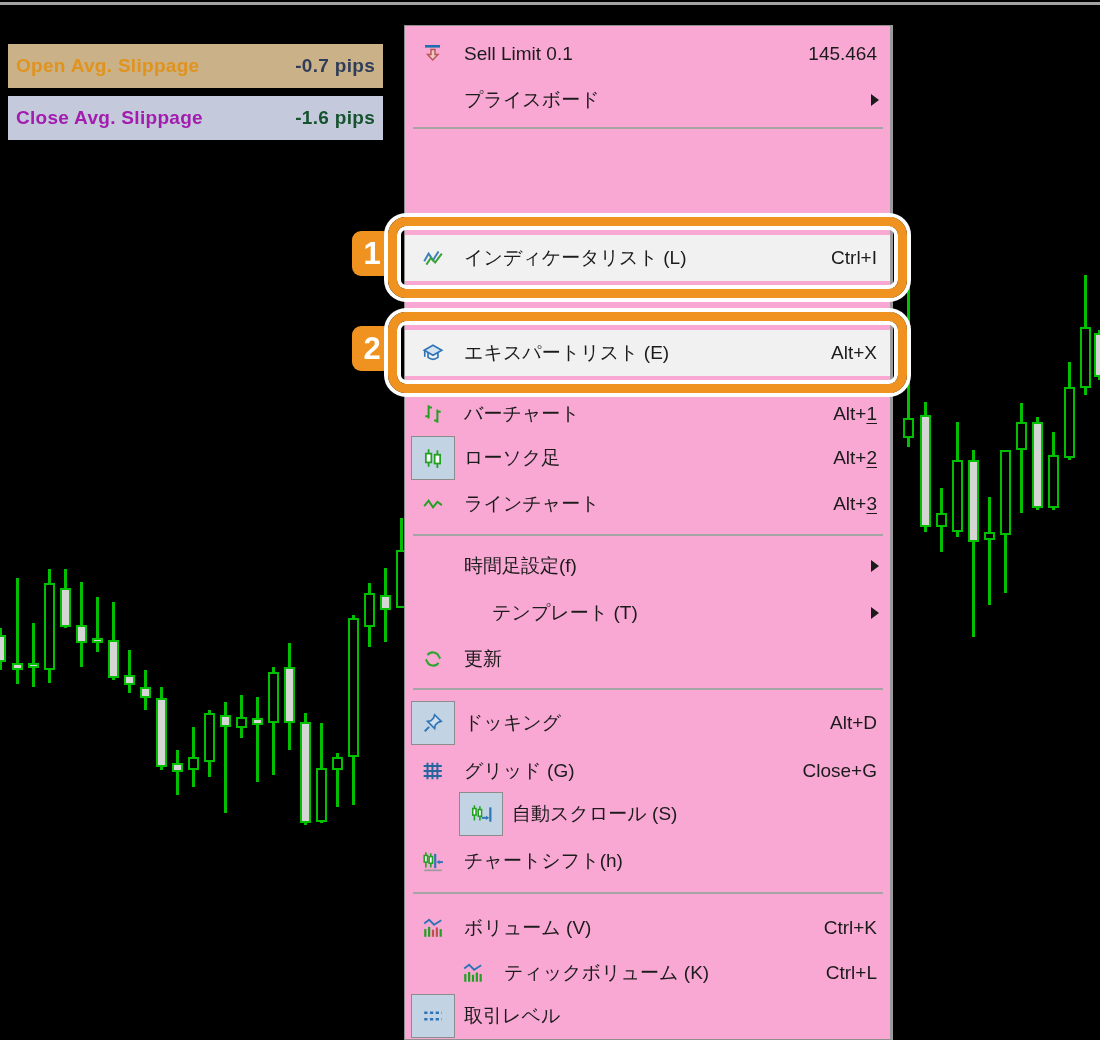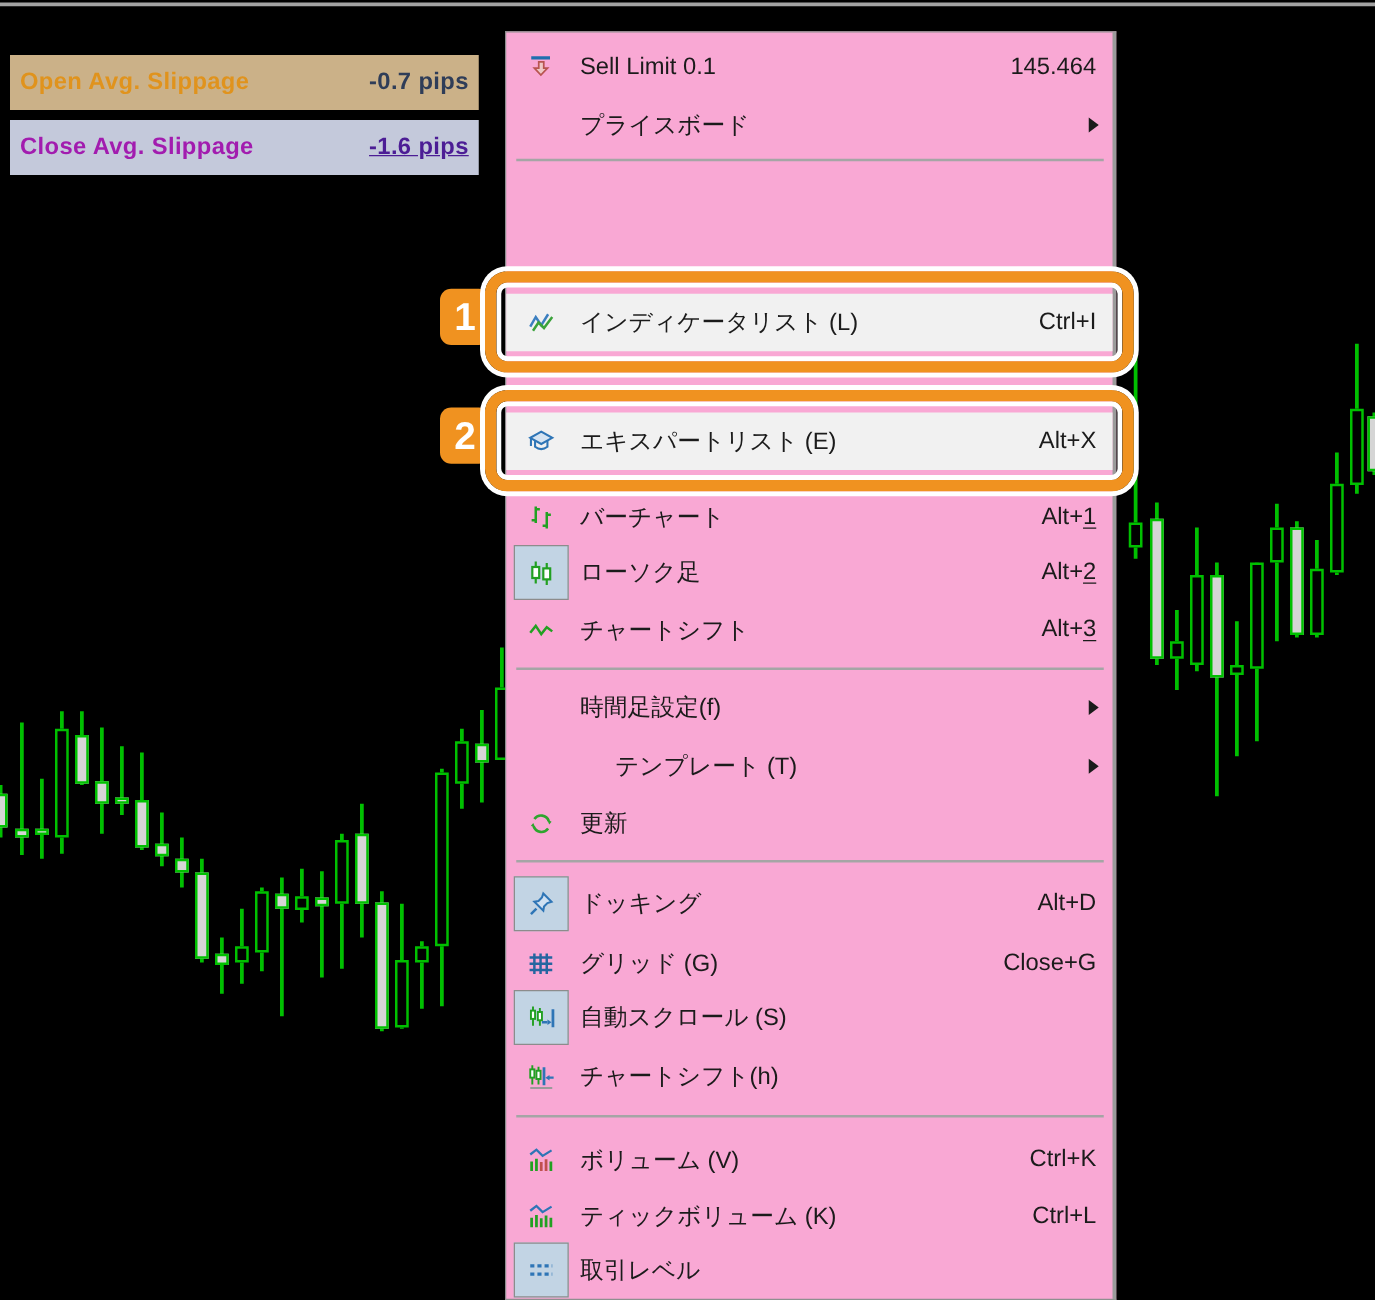--- a/index.html
+++ b/index.html
@@ -125,21 +125,21 @@
       <div class="wick" style="left: 1098px; top: 330px; height: 50px; background: rgb(0, 192, 0);"></div>
       <div class="body" style="left: 1094px; top: 333px; height: 44px; border-color: rgb(0, 192, 0); background: rgb(213, 213, 213);"></div>
     </div>
 
   <div class="slip-label" id="slip-open" style="top: 44px; background: rgb(203, 177, 136);">
     <span style="color: rgb(224, 147, 29);">Open Avg. Slippage</span>
     <span style="color: rgb(47, 61, 88);">-0.7 pips</span>
   </div>
   <div class="slip-label" id="slip-close" style="top: 96px; background: rgb(196, 201, 219);">
     <span style="color: #a21caf;">Close Avg. Slippage</span>
-    <span style="color: #4c1d95; text-decoration: underline;">-1.6 pips</span>
+    <span style="color: #14532d;">-1.6 pips</span>
   </div>
 
   <div id="menu">
       <div class="menu-row" style="top: 5px;">
         <span class="icon-slot">
           <svg width="24" height="24" viewBox="0 0 24 24">
             <rect x="4" y="3" width="15" height="2.6" fill="#1f6fae"></rect>
             <path d="M10 7.5 h4 v5 h3 L11.7 18 6.5 12.5 h3.5 z" fill="#eec7c5" stroke="#b85450" stroke-width="1.4"></path>
           </svg>
         </span>
@@ -191,21 +191,21 @@
         </span>
         <span class="menu-label">ローソク足</span>
         <span class="menu-shortcut"><span>Alt+</span><u>2</u></span>
       </div>
       <div class="menu-row" style="top: 455px;">
         <span class="icon-slot">
           <svg width="22" height="22" viewBox="0 0 20 20" fill="none" stroke="#22a022" stroke-width="1.8">
             <path d="M2 12 6 7 10 13 14 8 18 11"></path>
           </svg>
         </span>
-        <span class="menu-label">チャートシフト</span>
+        <span class="menu-label">ラインチャート</span>
         <span class="menu-shortcut"><span>Alt+</span><u>3</u></span>
       </div>
       <div class="separator" style="top: 508px;"></div>
       <div class="menu-row" style="top: 517px;">
         <span class="menu-label noicon">時間足設定(f)</span>
         <span class="submenu-arrow"></span>
       </div>
       <div class="menu-row" style="top: 564px; padding-left: 28px;">
         <span class="menu-label noicon">テンプレート (T)</span>
         <span class="submenu-arrow"></span>
@@ -234,21 +234,21 @@
       </div>
       <div class="menu-row" style="top: 722px;">
         <span class="icon-slot">
           <svg width="22" height="22" viewBox="0 0 20 20" stroke="#2565a0" stroke-width="1.8" fill="none">
             <path d="M5 2.5 v15 M9.5 2.5 v15 M14 2.5 v15 M1.5 5.5 h16.5 M1.5 10 h16.5 M1.5 14.5 h16.5"></path>
           </svg>
         </span>
         <span class="menu-label">グリッド (G)</span>
         <span class="menu-shortcut">Close+G</span>
       </div>
-      <div class="menu-row" style="top: 765px;">
+      <div class="menu-row" style="top: 765px; padding-left: 48px;">
         <span class="icon-slot sel">
           <svg width="22" height="22" viewBox="0 0 20 20" fill="none">
             <path d="M4 2 v14 M9 3 v13" stroke="#22a022" stroke-width="1.4"></path>
             <rect x="2.5" y="5" width="3" height="6" fill="#fff" stroke="#22a022" stroke-width="1.4"></rect>
             <rect x="7.5" y="6" width="3" height="6" fill="#fff" stroke="#22a022" stroke-width="1.4"></rect>
             <path d="M10.5 13.5 h4" stroke="#2e75b6" stroke-width="1.8"></path>
             <path d="M14.5 11.5 17.5 13.5 14.5 15.5 z" fill="#2e75b6"></path>
             <path d="M18.5 4 v13" stroke="#2e75b6" stroke-width="2"></path>
           </svg>
         </span>
@@ -276,21 +276,21 @@
             <path d="M3 11 v7" stroke="#22a022" stroke-width="2"></path>
             <path d="M6.5 9 v9" stroke="#22a022" stroke-width="2"></path>
             <path d="M10 11.5 v6.5" stroke="#c0504d" stroke-width="2"></path>
             <path d="M13.5 9.5 v8.5" stroke="#c0504d" stroke-width="2"></path>
             <path d="M17 11 v7" stroke="#22a022" stroke-width="2"></path>
           </svg>
         </span>
         <span class="menu-label">ボリューム (V)</span>
         <span class="menu-shortcut">Ctrl+K</span>
       </div>
-      <div class="menu-row" style="top: 924px;">
+      <div class="menu-row" style="top: 924px; margin-left: 40px;">
         <span class="icon-slot">
           <svg width="22" height="22" viewBox="0 0 20 20" fill="none">
             <path d="M2 6 6.5 2.5 11 7 17.5 3" stroke="#2e75b6" stroke-width="1.7"></path>
             <path d="M3 11 v7 M6.5 9 v9 M10 11.5 v6.5 M13.5 9.5 v8.5 M17 11 v7" stroke="#22a022" stroke-width="2"></path>
           </svg>
         </span>
         <span class="menu-label">ティックボリューム (K)</span>
         <span class="menu-shortcut">Ctrl+L</span>
       </div>
       <div class="menu-row" style="top: 967px;">

